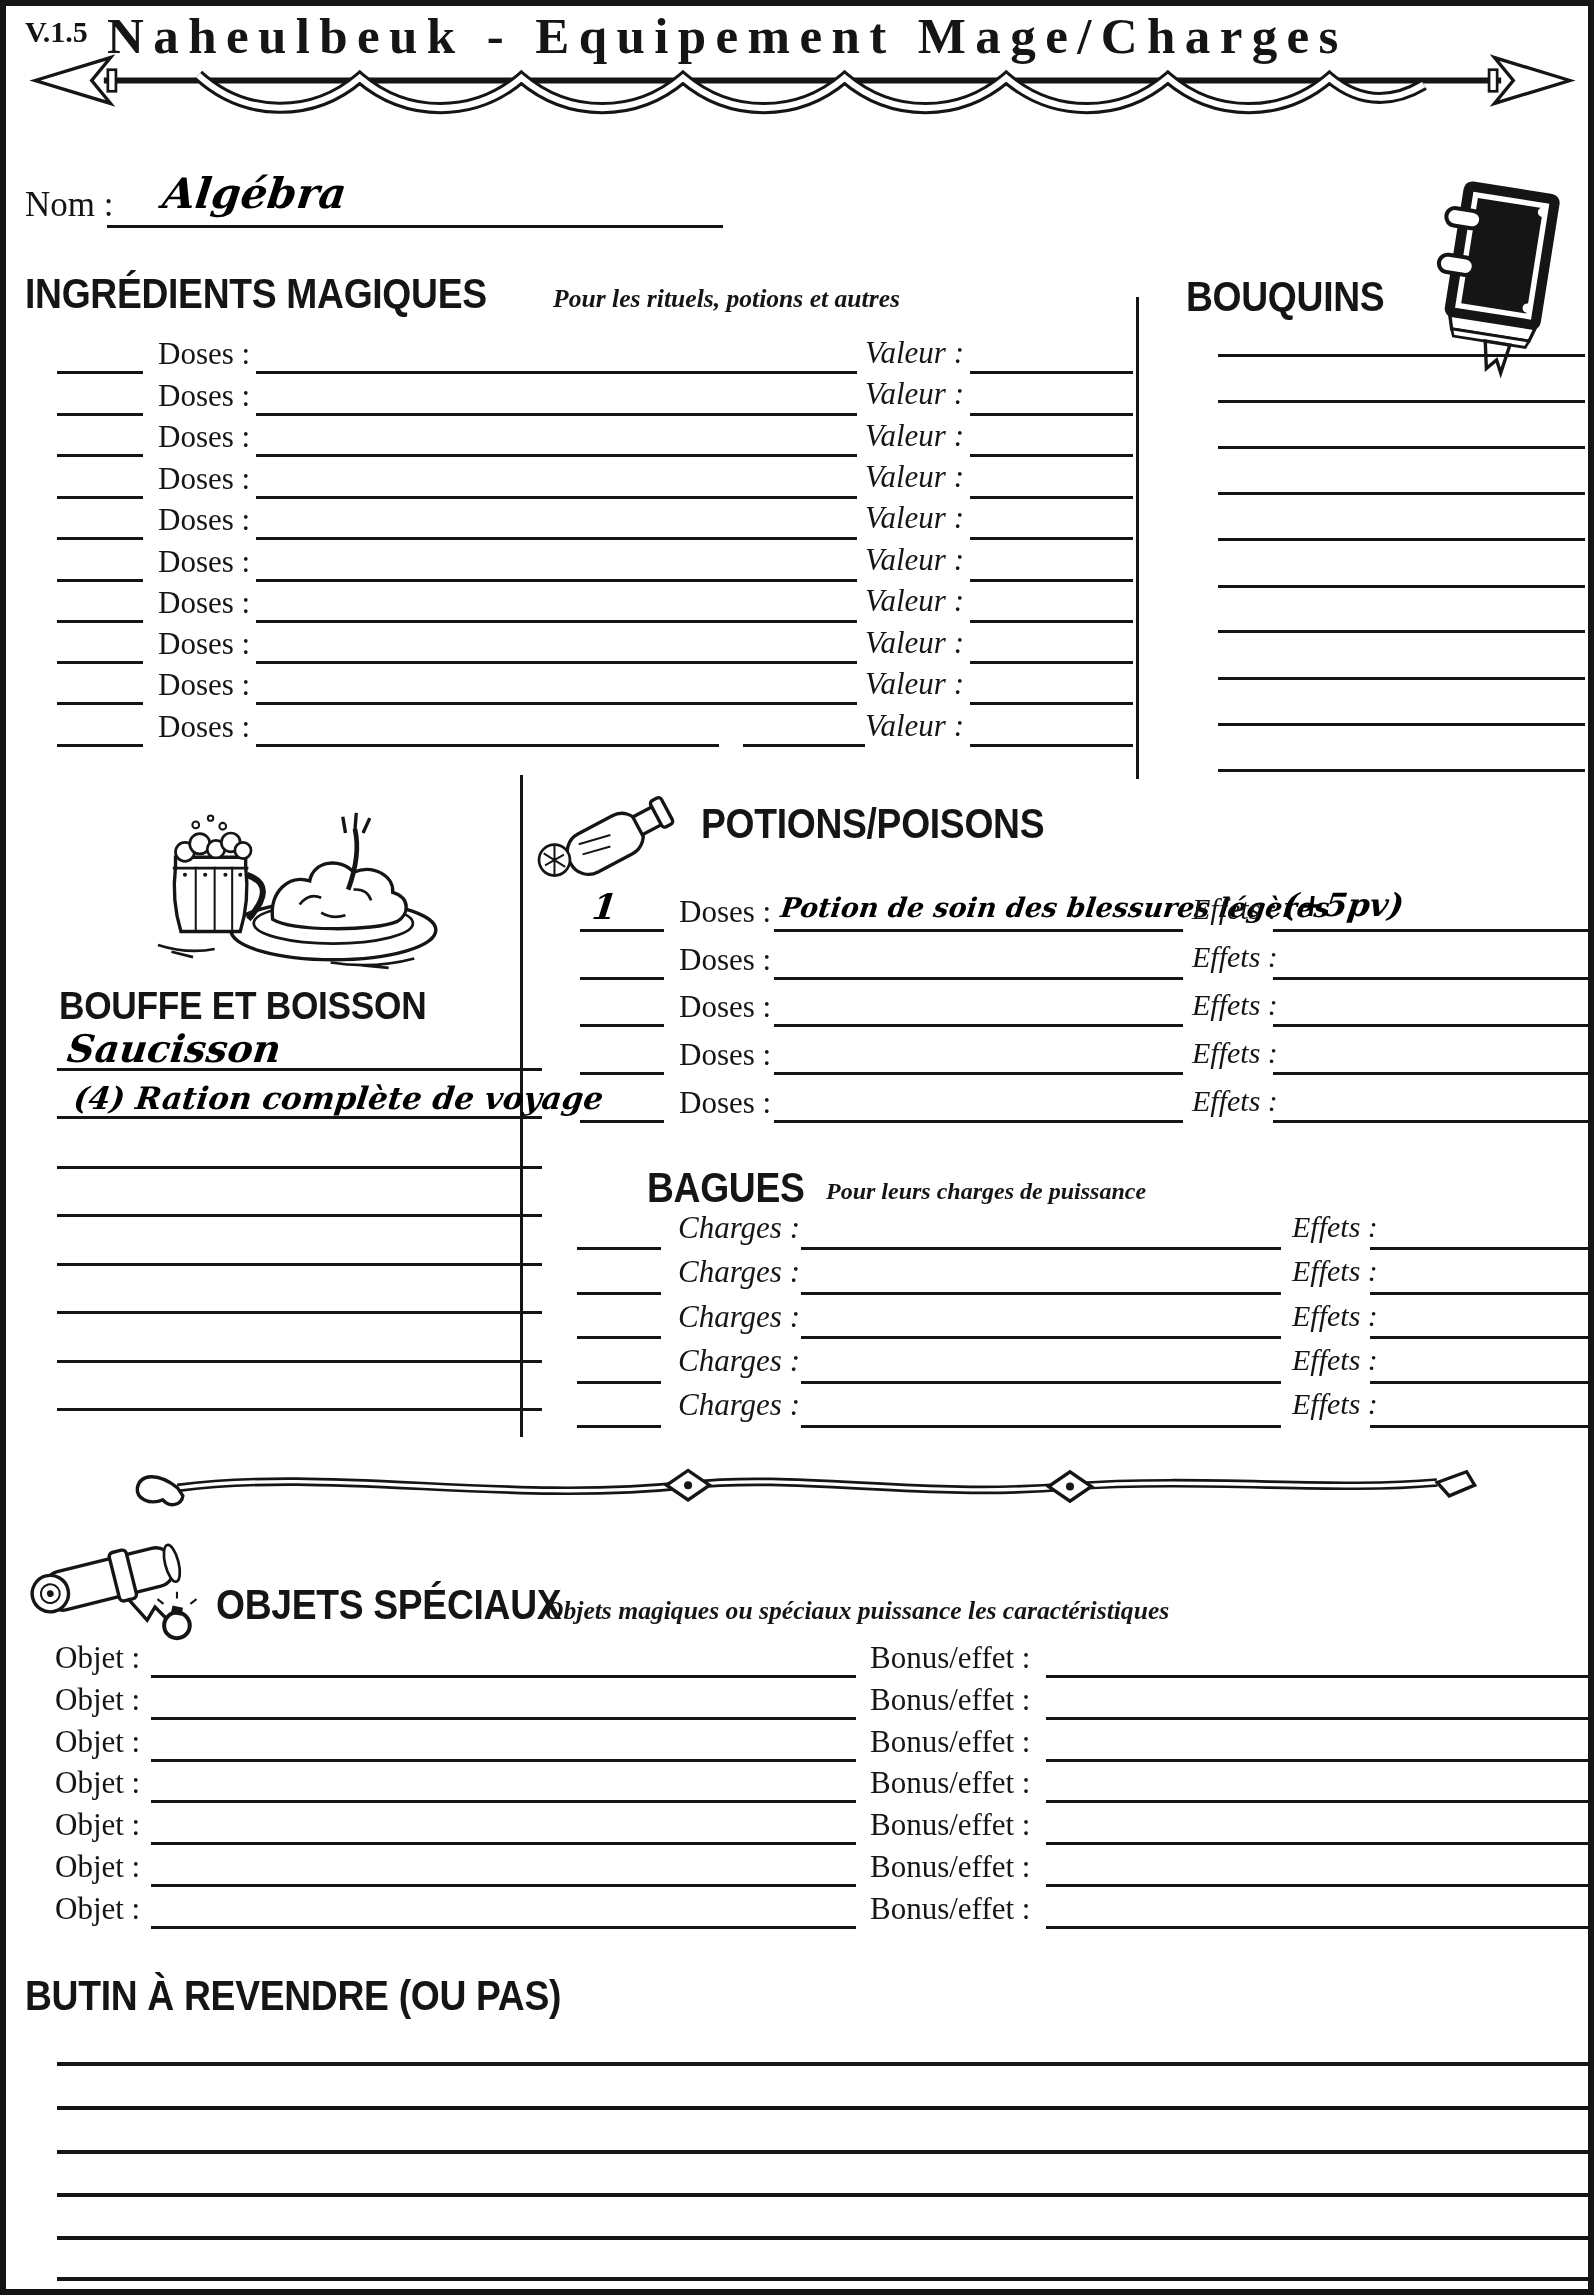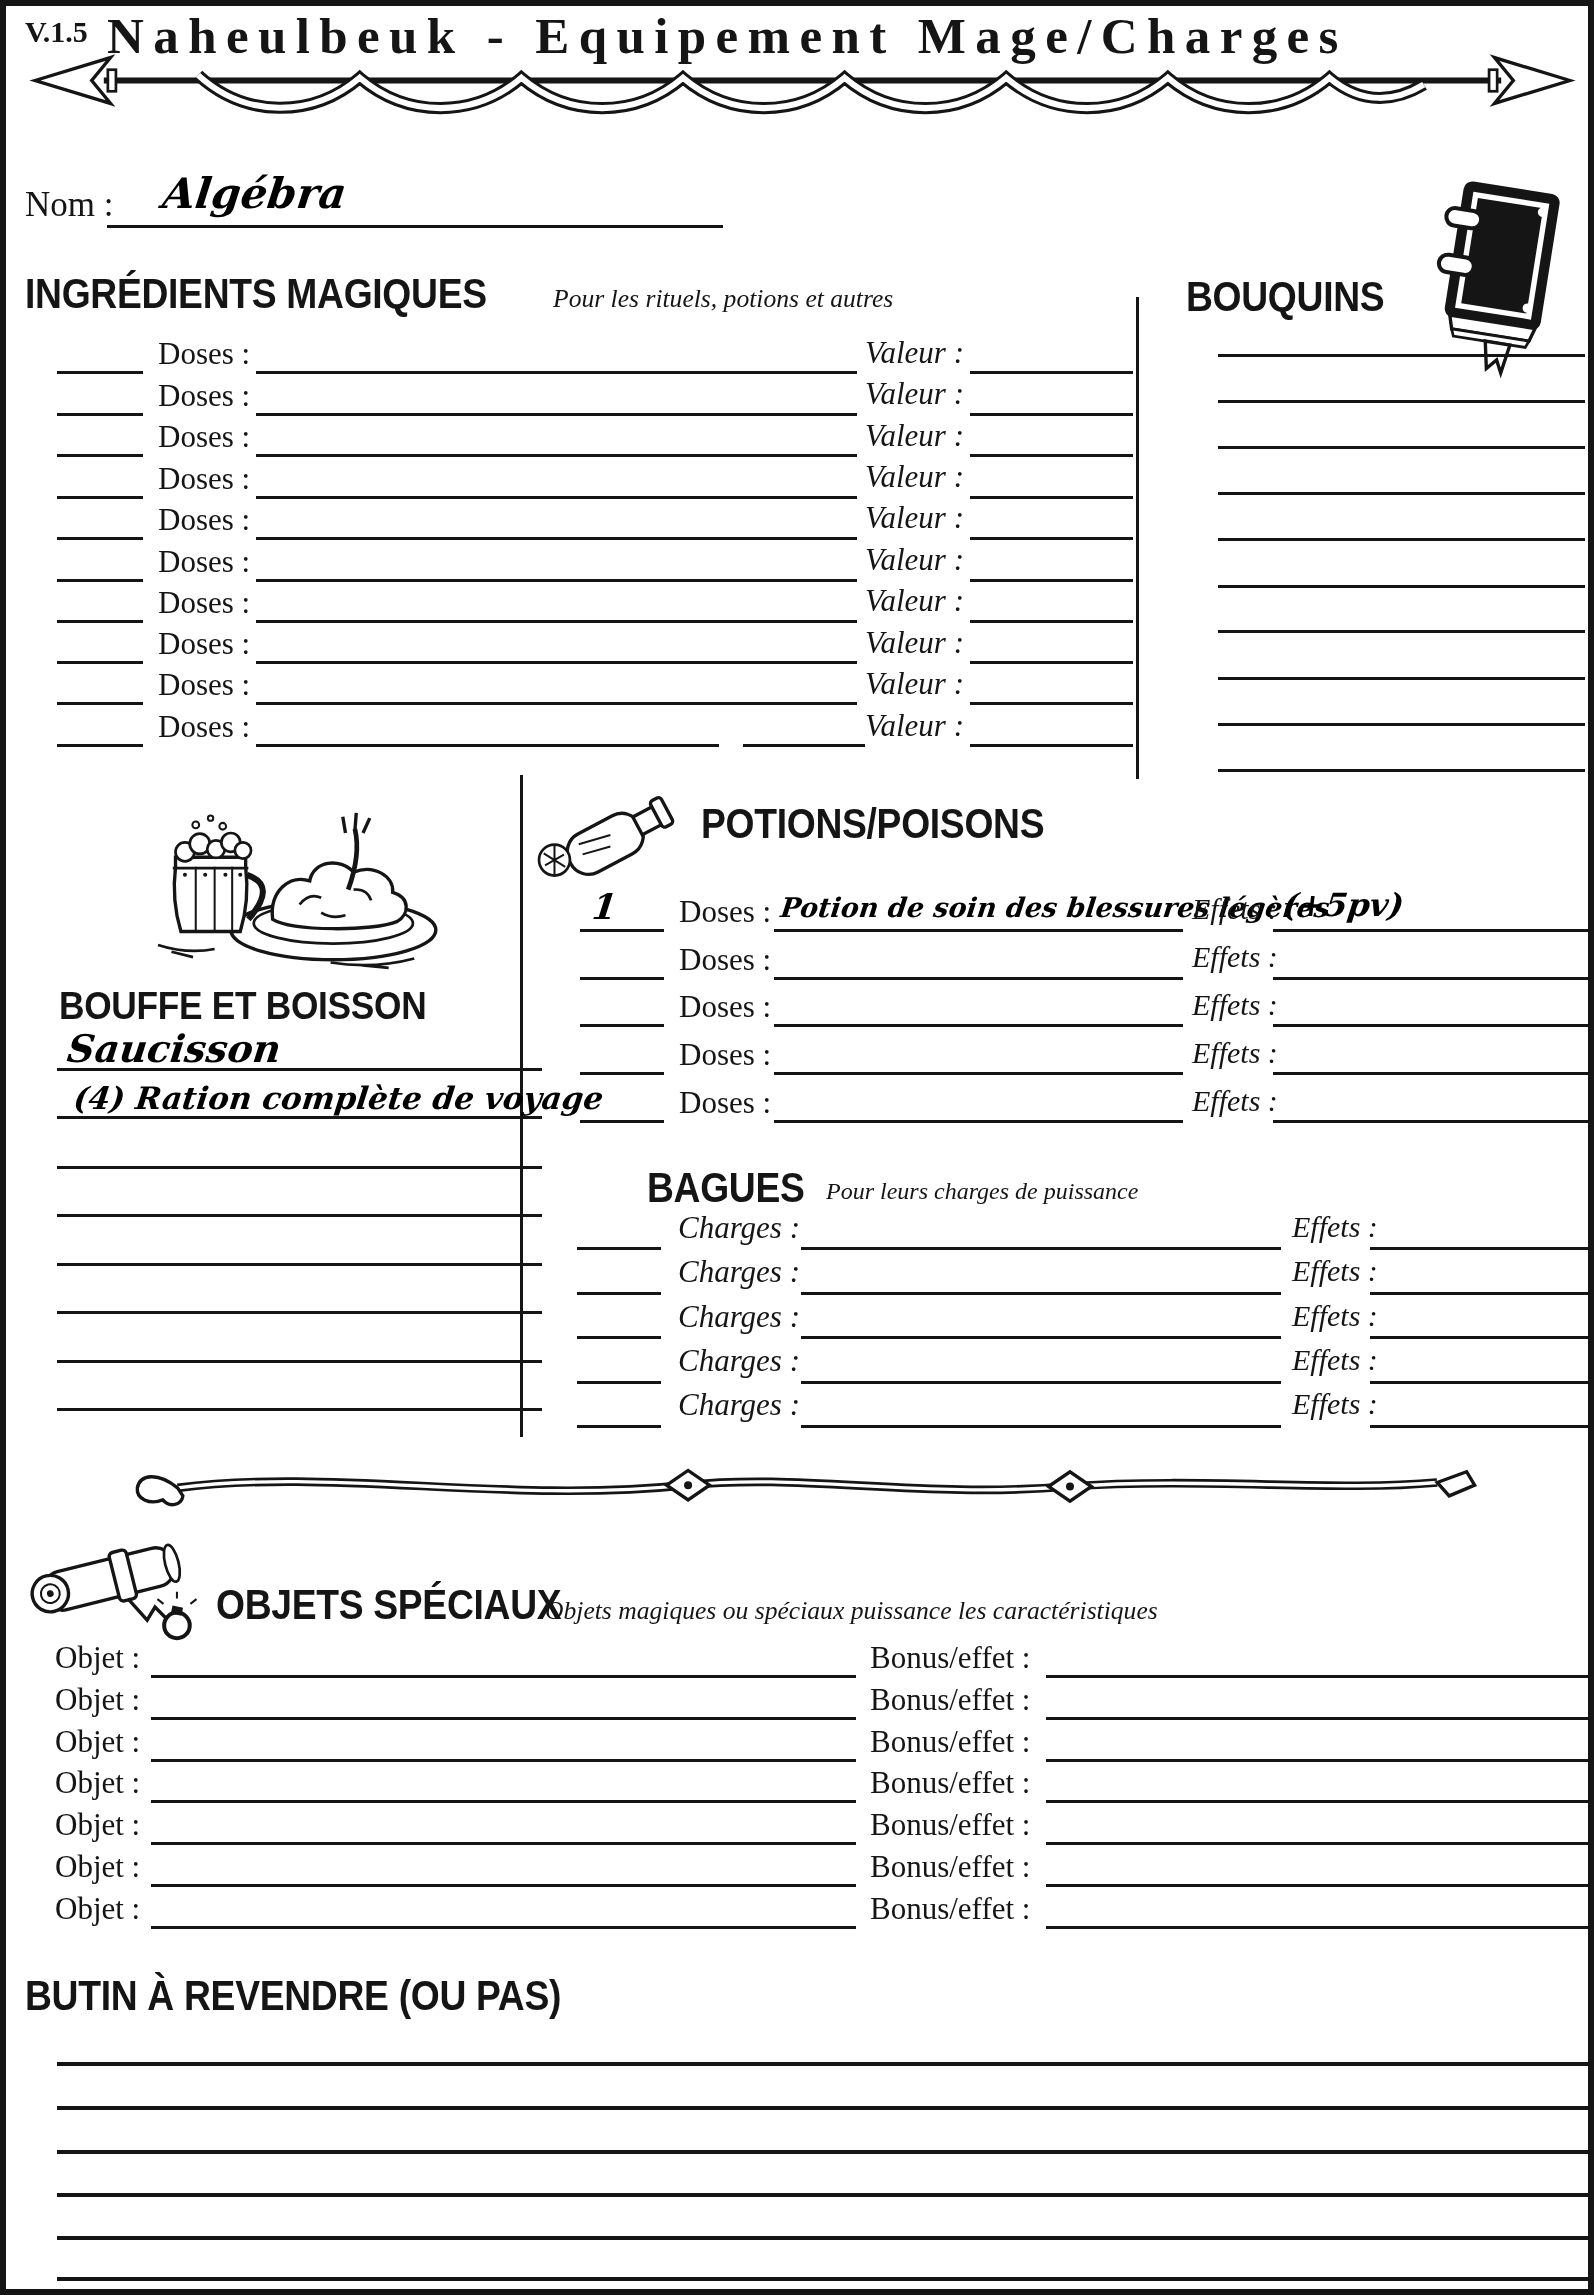--- a/index.html
+++ b/index.html
@@ -3,21 +3,21 @@
 <meta charset="utf-8">
 <style>
   html,body{margin:0;padding:0;background:#e8e8e8;}
   .page{position:relative;width:1594px;height:2295px;background:#fff;border:6.7px solid #151515;box-sizing:border-box;overflow:hidden;color:#151515;}
   .abs{position:absolute;}
   .ln{position:absolute;background:#151515;height:3.4px;}
   .vln{position:absolute;background:#151515;width:2.7px;}
   .h{position:absolute;font-family:"Liberation Sans",sans-serif;font-weight:bold;letter-spacing:-0.3px;white-space:nowrap;transform:scale(.98,1.1);transform-origin:left top;}
   .lab{position:absolute;font-family:"Liberation Serif",serif;white-space:nowrap;}
   .labi{position:absolute;font-family:"Liberation Serif",serif;font-style:italic;white-space:nowrap;}
-  .sub{position:absolute;font-family:"Liberation Serif",serif;font-style:italic;white-space:nowrap;}
+  .sub{position:absolute;font-family:"Liberation Serif",serif;font-style:italic;white-space:nowrap;font-weight:bold;}
   .hw{position:absolute;font-family:"DejaVu Serif",serif;font-style:italic;font-weight:bold;transform:skewX(-7deg);transform-origin:left bottom;white-space:nowrap;color:#000;}
   .title{position:absolute;font-family:"Liberation Serif",serif;font-weight:bold;letter-spacing:9.4px;white-space:nowrap;}
   svg{position:absolute;overflow:visible;}
 </style>
 </head>
 <body>
 
 <div class="page">
 
   <div class="abs" style="left:19px;top:9.4px;font-family:'Liberation Serif',serif;font-size:30px;font-weight:bold;">V.1.5</div>

